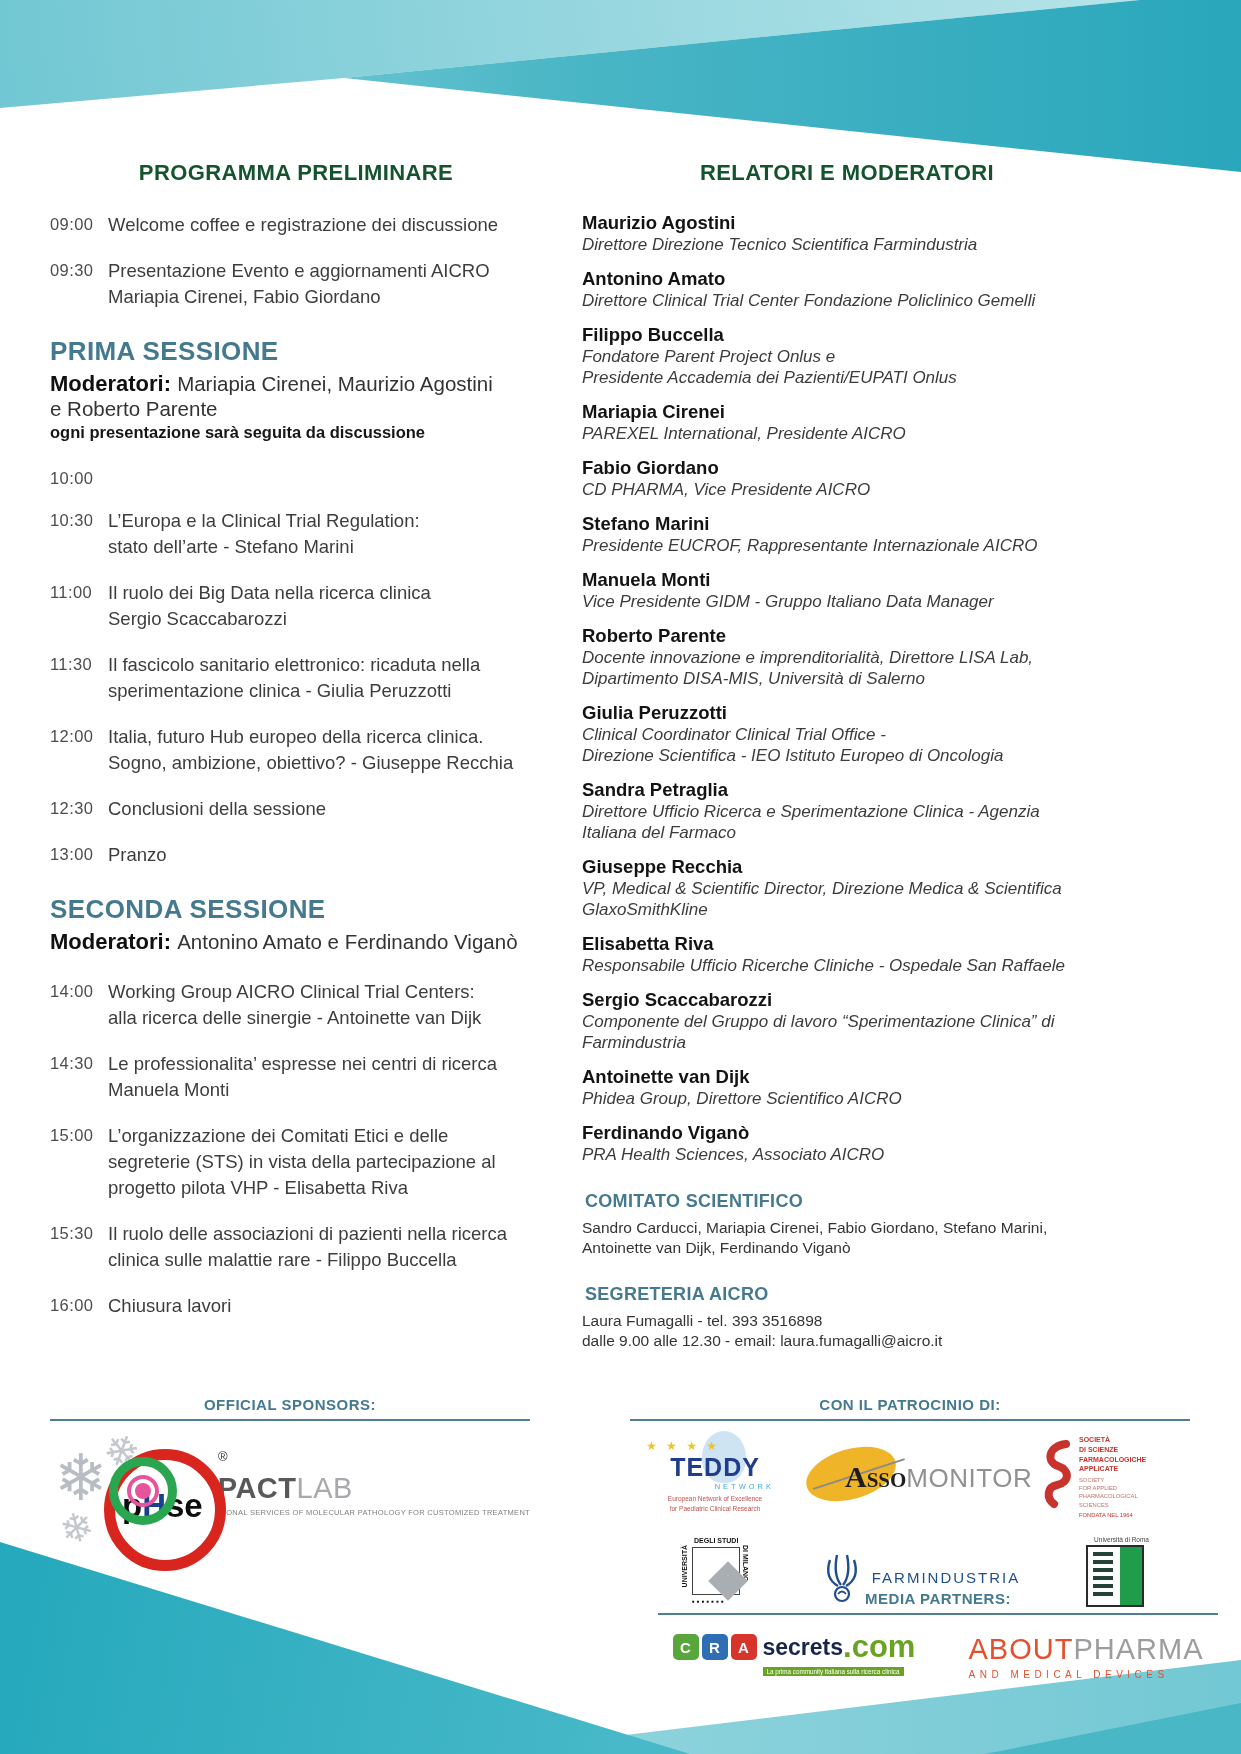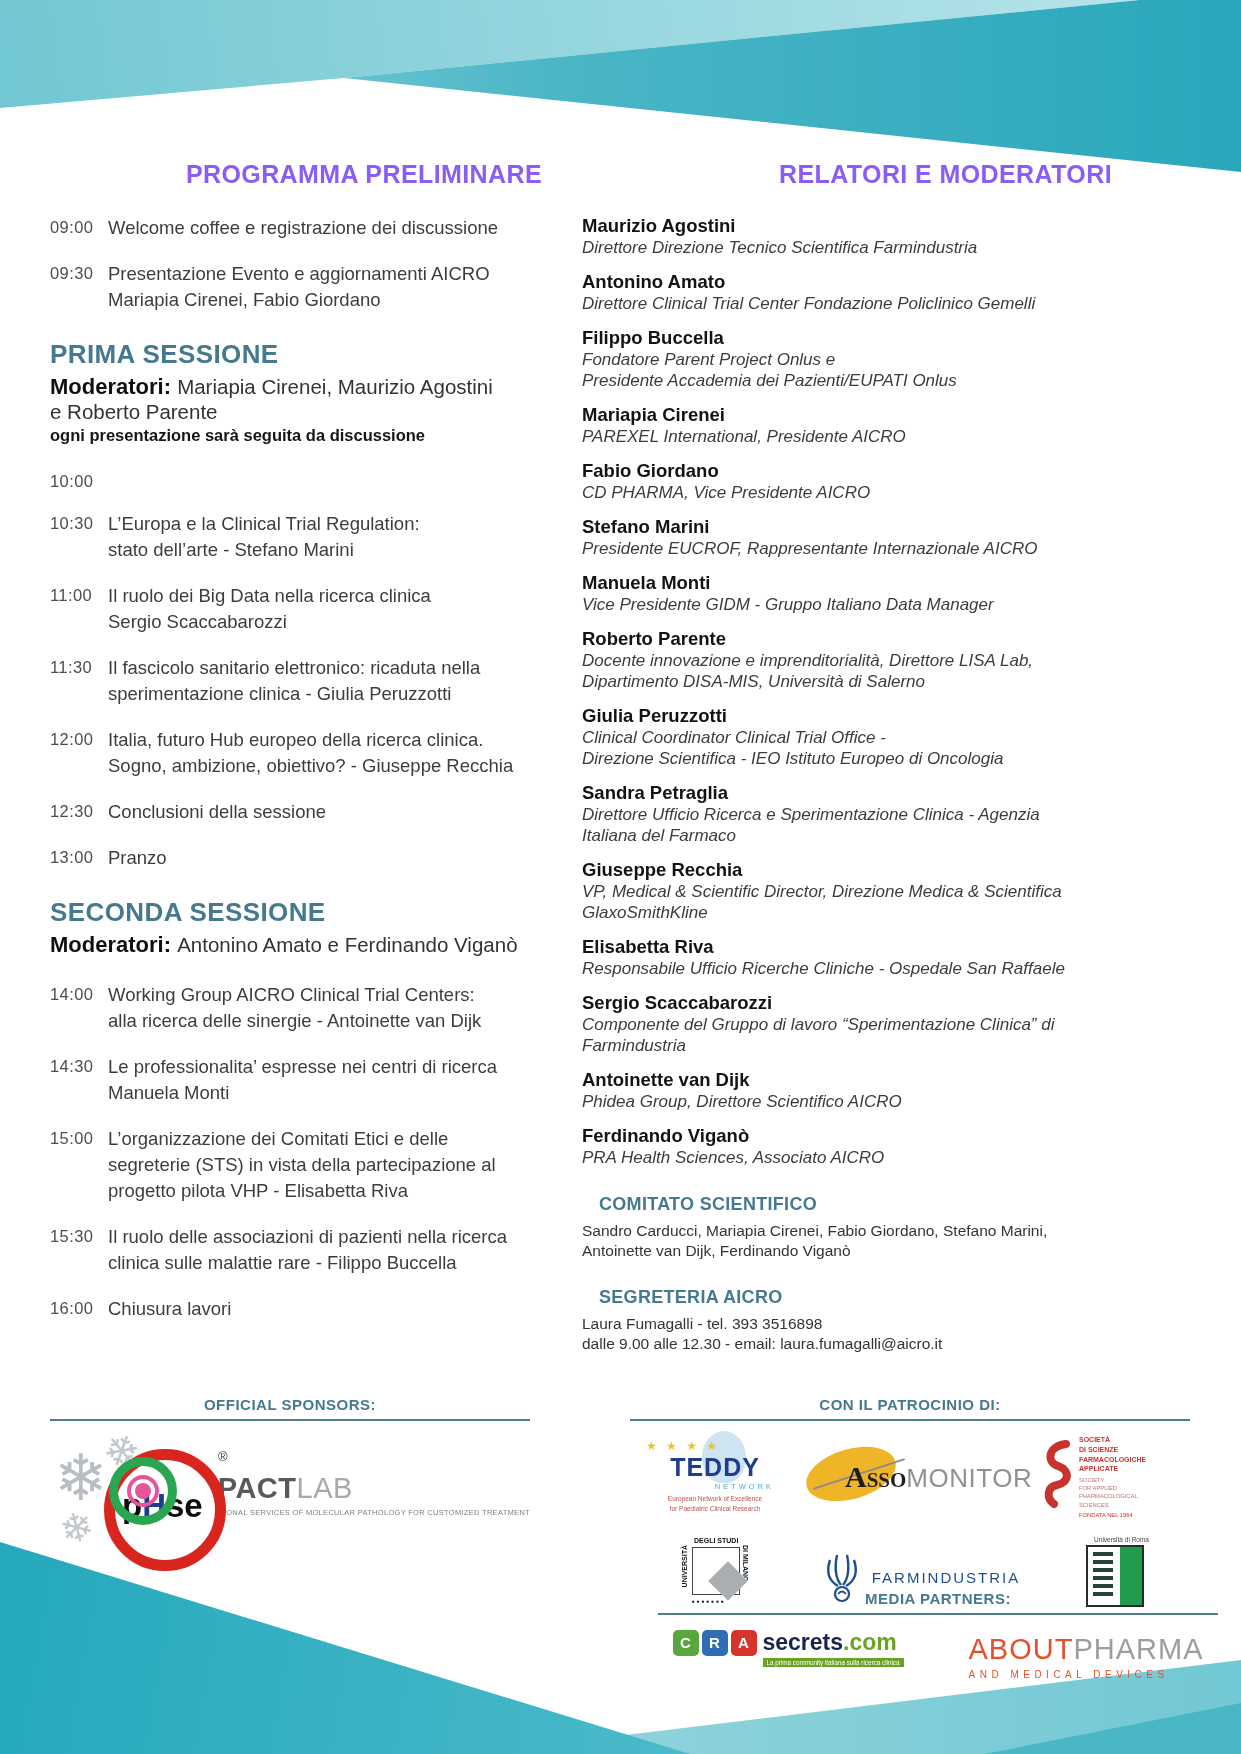--- a/index.html
+++ b/index.html
@@ -14,39 +14,39 @@
   .deco-bottom-left{background:linear-gradient(100deg,#17a2b7 0%,#57c0ce 80%);
         clip-path:polygon(0 1542px,690px 1754px,0 1754px);}
   .deco-bottom-light{background:linear-gradient(to right,#a8dde4 0%,#72c8d4 100%);
         clip-path:polygon(470px 1754px,1241px 1660px,1241px 1754px);}
   .deco-bottom-corner{background:#49b7c6;
         clip-path:polygon(985px 1754px,1241px 1703px,1241px 1754px);}
 
   .col{position:absolute;top:160px;z-index:2;}
   .col-left{left:50px;width:492px;}
   .col-right{left:582px;width:530px;}
-  .main-title{margin:0 0 26px 0;text-align:right;color:#8b5cf6;font-size:25px;
+  .main-title{margin:0 0 26px 0;text-align:center;color:#14532d;font-size:22px;
         font-weight:bold;letter-spacing:.4px;}
 
   .p-item{display:flex;margin-bottom:20px;}
   .p-time{flex:none;width:58px;font-size:16.5px;color:#4d4d4d;padding-top:3px;letter-spacing:.4px;}
   .p-text{font-size:18.5px;color:#3d3d3d;line-height:26px;}
   .p-line,.t-line,.role-line,.info-line{display:block;white-space:nowrap;}
   .p-session{text-align:left;margin:26px 0 24px 0;}
   .s-title{color:#45798f;font-size:26px;font-weight:bold;letter-spacing:.4px;margin-bottom:4px;}
   .s-mods{font-size:20.5px;color:#333;}
   .s-mods b{color:#101010;font-size:22px;}
   .s-mods2{font-size:20.5px;color:#333;}
   .s-note{font-size:16.5px;font-weight:bold;color:#161616;margin-top:2px;}
 
   .sp{margin-bottom:13px;}
   .sp-name{font-weight:bold;font-size:18.5px;color:#131313;line-height:22px;}
   .sp-role{font-style:italic;font-size:17px;color:#3c3c3c;line-height:21px;}
   .info-block{margin-top:26px;}
-  .info-title{color:#45798f;font-size:18px;font-weight:bold;letter-spacing:.3px;margin:0 0 6px 17px;}
+  .info-title{color:#45798f;font-size:18px;font-weight:bold;letter-spacing:.3px;margin:0 0 6px 3px;}
   .info-line{font-size:15.5px;color:#343434;line-height:20px;}
 
   .sponsor-sec{position:absolute;z-index:3;}
   .sec-heading{text-align:center;color:#45798f;font-weight:bold;font-size:15px;
         letter-spacing:.5px;padding-bottom:6px;border-bottom:2px solid #4d7e92;}
   .sponsor-official{left:50px;top:1396px;width:480px;}
   .official-logos{display:flex;align-items:flex-start;gap:26px;padding:16px 0 0 2px;}
 
   
   .logo-phse{position:relative;width:195px;height:130px;}
@@ -133,21 +133,21 @@
 
   
   .logo-cra{width:250px;}
   .cra-top{display:flex;align-items:center;}
   .cra-piece{width:26px;height:26px;border-radius:5px;color:#fff;font-weight:bold;font-size:15px;
         display:flex;align-items:center;justify-content:center;margin-right:3px;flex:none;}
   .cra-c{background:#58a63c;}
   .cra-r{background:#2f6db5;}
   .cra-a{background:#d7352c;}
   .cra-sec{font-weight:bold;font-size:23px;color:#17254d;margin-left:3px;}
-  .cra-com{font-weight:bold;font-size:23px;color:#6aa224;}
+  .cra-com{font-weight:bold;font-size:31px;color:#6aa224;}
   .cra-bar{margin:2px 0 0 90px;background:#6aa224;color:#fff;font-size:6.3px;
         padding:1px 4px;width:fit-content;white-space:nowrap;}
 
   
   .logo-about{padding-top:4px;}
   .ap-main{font-size:29px;letter-spacing:1px;white-space:nowrap;}
   .ap-about{color:#e4502e;}
   .ap-pharma{color:#9d9d9d;}
   .ap-sub{font-size:10px;color:#e4502e;letter-spacing:4.5px;margin-top:3px;}
 </style>

